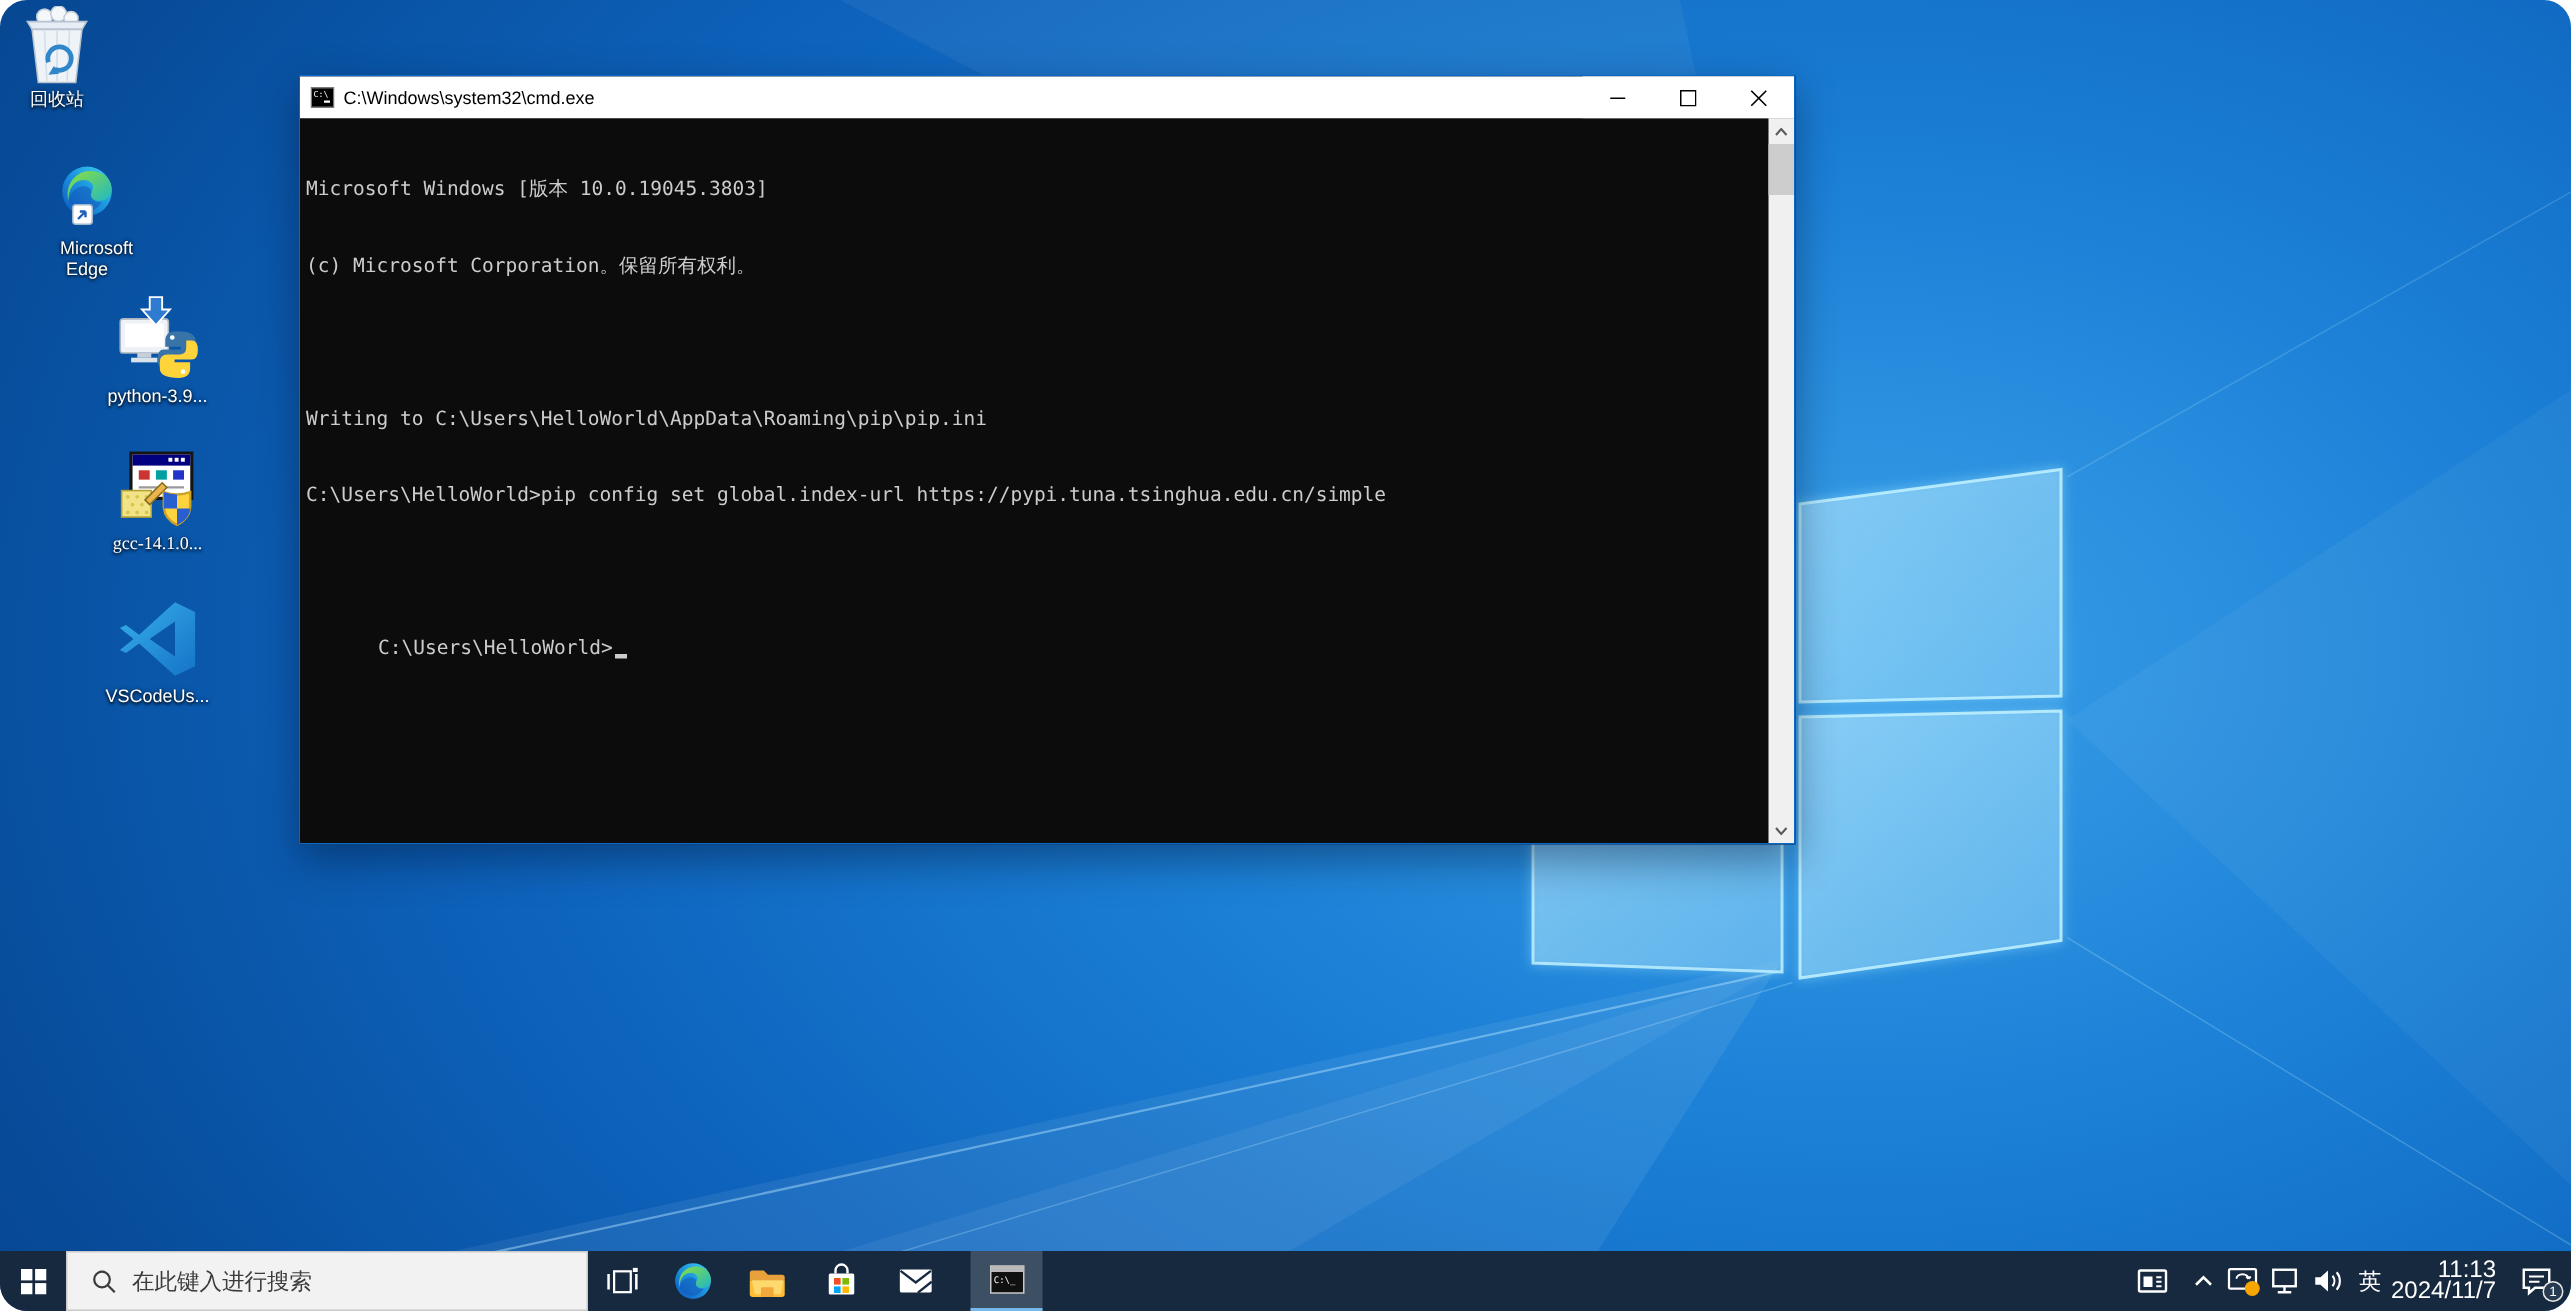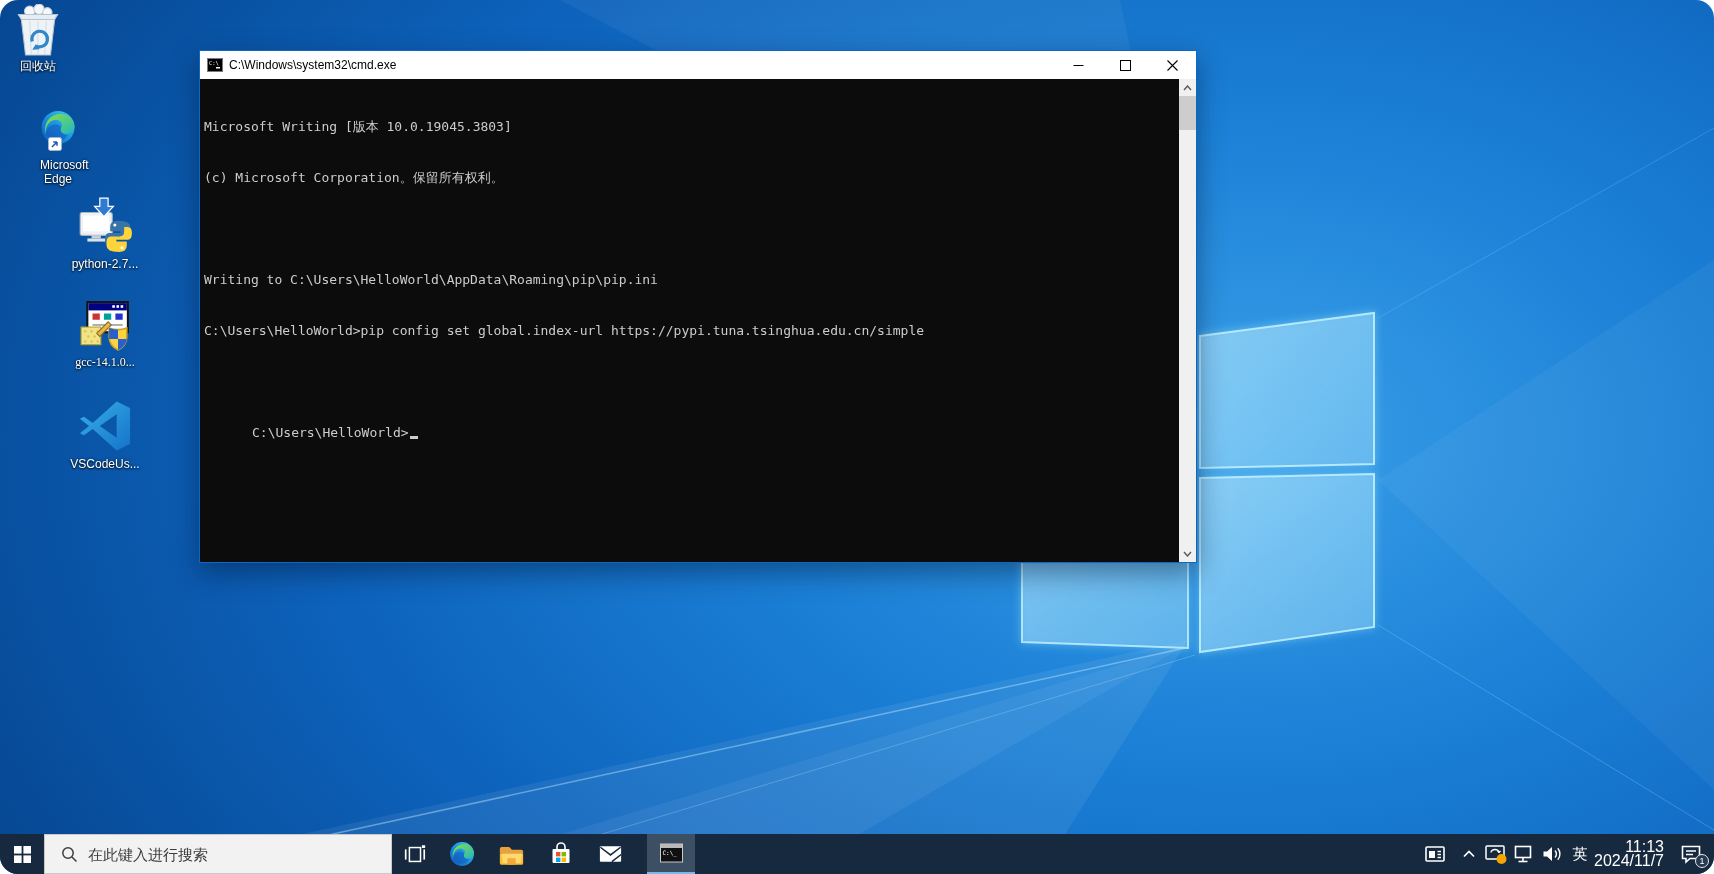--- a/index.html
+++ b/index.html
@@ -151,21 +151,21 @@
         <rect x="9" y="41" width="17" height="3" fill="#dbe3ea"></rect>
         <polygon points="21,2 29,2 29,10 34,10 25,20 16,10 21,10" fill="#2e7bd1" stroke="#ffffff" stroke-width="1.2"></polygon>
         <g transform="translate(26,24)">
           <path d="M12.5 0 q-7.5 0 -7.5 6 v4 h10 v1.8 H4 q-4 0 -4 6.2 q0 6 4 6 h3.5 v-4.5 q0 -4.5 4.5 -4.5 h7.5 q5 0 5 -5 v-4 q0 -6 -12 -6 z" fill="#3874a8"></path>
           <circle cx="9.5" cy="4" r="1.5" fill="#fff"></circle>
           <path d="M13.5 30 q7.5 0 7.5 -6 v-4 h-10 v-1.8 h11 q4 0 4 -6.2 q0 -6 -4 -6 h-3.5 v4.5 q0 4.5 -4.5 4.5 H6.5 q-5 0 -5 5 v4 q0 6 12 6 z" fill="#ffd43b"></path>
           <circle cx="16.5" cy="26" r="1.5" fill="#fff"></circle>
         </g>
       </svg>
     </div>
-    <div class="lbl">python-2.7...</div>
+    <div class="lbl">python-3.9...</div>
   </div>
 
   <div class="dicon" style="left:67px; top:300px;font-family:Liberation Serif, serif;">
     <div class="glyph">
       <svg width="52" height="52" viewBox="0 0 50 50">
         <rect x="8" y="2" width="39" height="29" fill="#fff" stroke="#141414" stroke-width="2"></rect>
         <rect x="9" y="3" width="37" height="7" fill="#000080"></rect>
         <rect x="36" y="5" width="2.5" height="2.5" fill="#fff"></rect>
           <rect x="40" y="5" width="2.5" height="2.5" fill="#fff"></rect>
           <rect x="32" y="5" width="2.5" height="2.5" fill="#fff"></rect>
@@ -230,21 +230,21 @@
         </button>
         <button class="winbtn" aria-label="close">
           <svg width="11" height="11" viewBox="0 0 11 11">
               <path d="M0.5 0.5 L10.5 10.5 M10.5 0.5 L0.5 10.5" stroke="#000" stroke-width="1.1"></path>
             </svg>
         </button>
       </span>
     </div>
 
     <div class="terminal">
-      <div class="term-line">Microsoft Writing [版本 10.0.19045.3803]</div>
+      <div class="term-line">Microsoft Windows [版本 10.0.19045.3803]</div>
       <div class="term-line">(c) Microsoft Corporation。保留所有权利。</div>
       <div class="term-line"></div>
       <div class="term-line">Writing to C:\Users\HelloWorld\AppData\Roaming\pip\pip.ini</div>
       <div class="term-line">C:\Users\HelloWorld&gt;pip config set global.index-url https://pypi.tuna.tsinghua.edu.cn/simple</div>
       <div class="term-line"></div>
       <div class="term-line prompt-line">
         <span>C:\Users\HelloWorld&gt;</span>
         <span class="cursor"></span>
       </div>
     </div>

